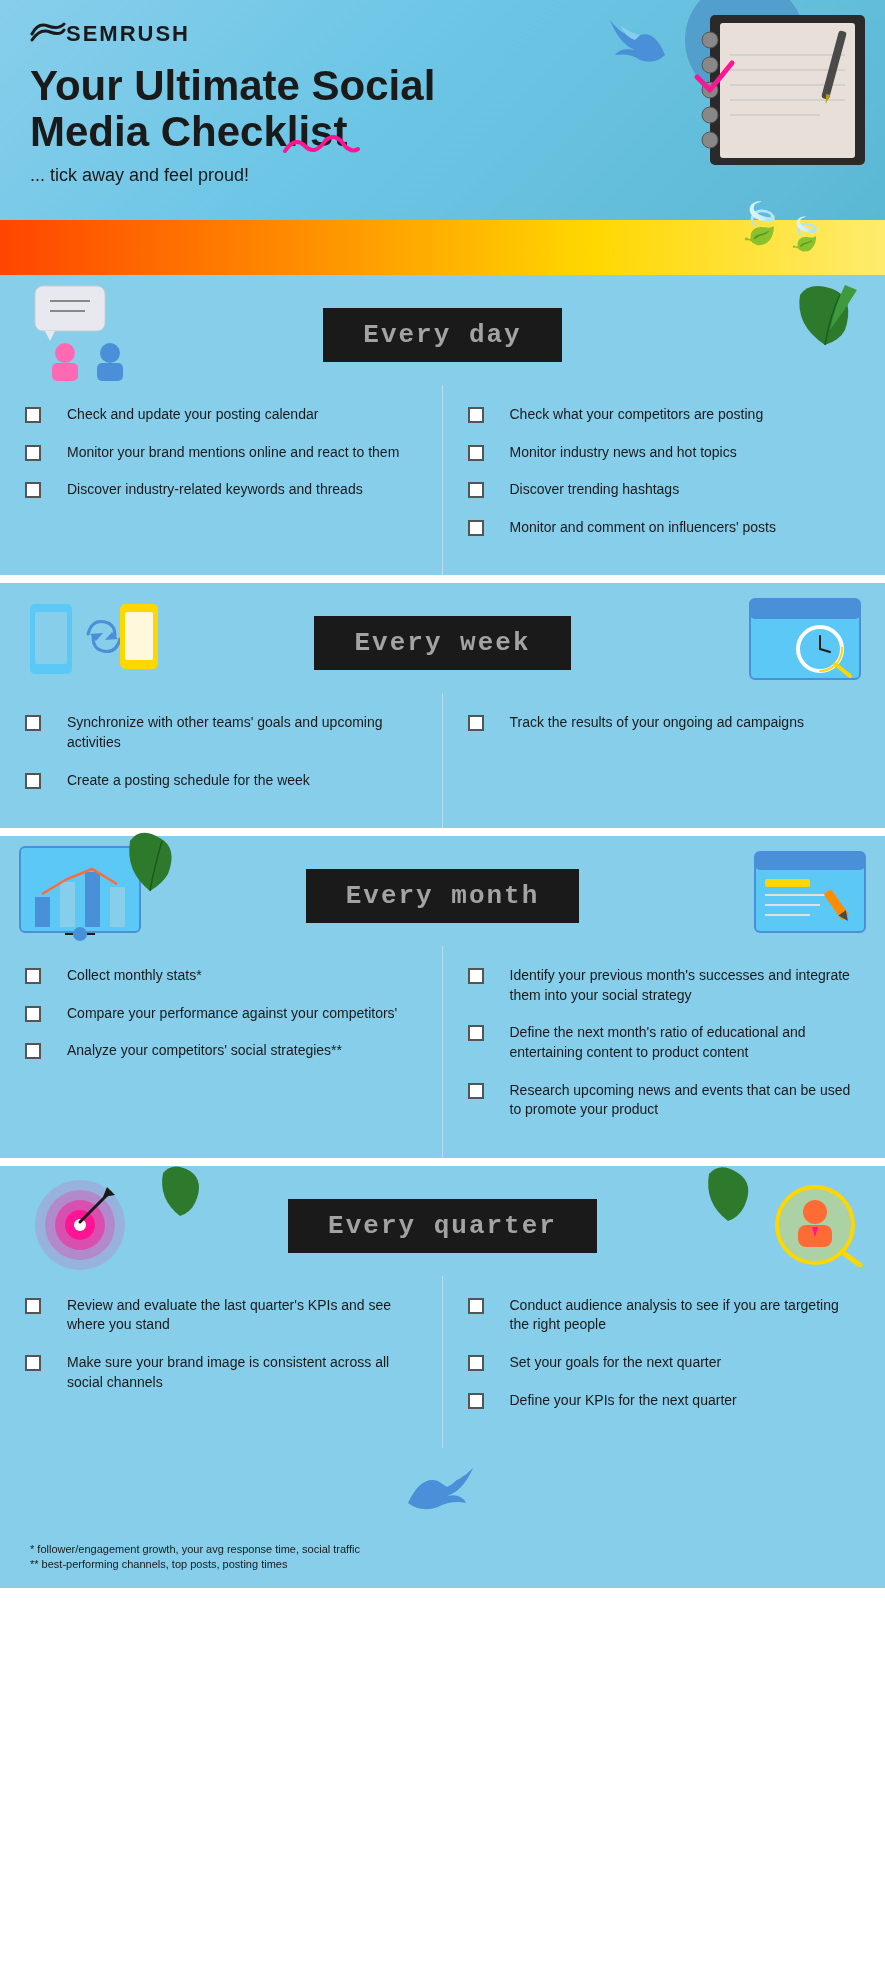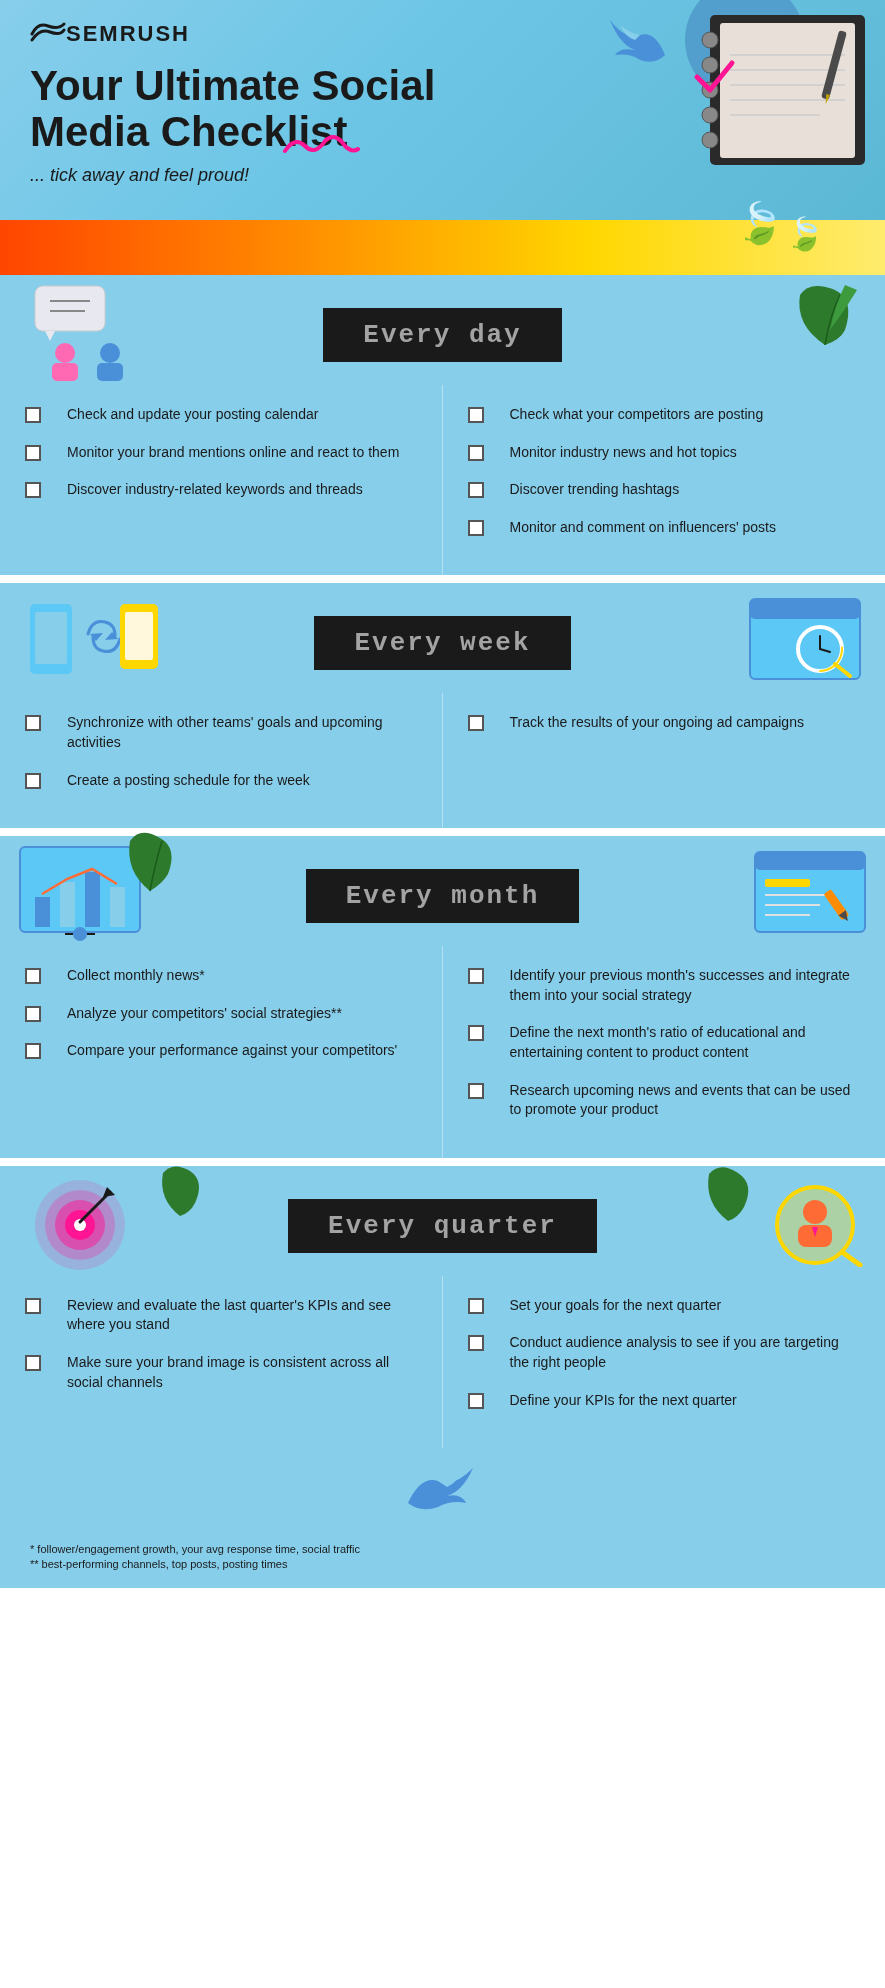--- a/index.html
+++ b/index.html
@@ -35,21 +35,20 @@
       font-size: 42px;
       font-weight: 900;
       color: #1a1a1a;
       line-height: 1.1;
       max-width: 480px;
     }
     .header-subtitle {
       font-size: 18px;
       color: #1a1a1a;
       margin-top: 10px;
-      font-style: italic;
     }
     .header-circle {
       position: absolute;
       top: -20px;
       right: 80px;
       width: 120px;
       height: 120px;
       border-radius: 50%;
       background: #4A90C4;
       opacity: 0.7;
@@ -370,29 +369,29 @@
         <rect x="82" y="42" width="9" height="32" rx="2" fill="#FF8C00" transform="rotate(-35, 86, 58)"></rect>
         <polygon points="82,68 91,68 86.5,78" fill="#4A4A4A" transform="rotate(-35, 86, 58)"></polygon>
       </svg>
     </div>
   </div>
 
   <div class="checklist-grid">
     <div class="checklist-col">
       <div class="checklist-item">
         <div class="checkbox"></div>
-        <span class="checklist-item-text">Collect monthly news*</span>
+        <span class="checklist-item-text">Collect monthly stats*</span>
+      </div>
+      <div class="checklist-item">
+        <div class="checkbox"></div>
+        <span class="checklist-item-text">Compare your performance against your competitors'</span>
       </div>
       <div class="checklist-item">
         <div class="checkbox"></div>
         <span class="checklist-item-text">Analyze your competitors' social strategies**</span>
-      </div>
-      <div class="checklist-item">
-        <div class="checkbox"></div>
-        <span class="checklist-item-text">Compare your performance against your competitors'</span>
       </div>
     </div>
     <div class="checklist-col">
       <div class="checklist-item">
         <div class="checkbox"></div>
         <span class="checklist-item-text">Identify your previous month's successes and integrate them into your social strategy</span>
       </div>
       <div class="checklist-item">
         <div class="checkbox"></div>
         <span class="checklist-item-text">Define the next month's ratio of educational and entertaining content to product content</span>
@@ -458,25 +457,25 @@
         <span class="checklist-item-text">Review and evaluate the last quarter's KPIs and see where you stand</span>
       </div>
       <div class="checklist-item">
         <div class="checkbox"></div>
         <span class="checklist-item-text">Make sure your brand image is consistent across all social channels</span>
       </div>
     </div>
     <div class="checklist-col">
       <div class="checklist-item">
         <div class="checkbox"></div>
+        <span class="checklist-item-text">Conduct audience analysis to see if you are targeting the right people</span>
+      </div>
+      <div class="checklist-item">
+        <div class="checkbox"></div>
         <span class="checklist-item-text">Set your goals for the next quarter</span>
-      </div>
-      <div class="checklist-item">
-        <div class="checkbox"></div>
-        <span class="checklist-item-text">Conduct audience analysis to see if you are targeting the right people</span>
       </div>
       <div class="checklist-item">
         <div class="checkbox"></div>
         <span class="checklist-item-text">Define your KPIs for the next quarter</span>
       </div>
     </div>
   </div>
 
   <div style="display:flex; justify-content:center; padding: 15px 0 10px; background:#87CEEB;">
     <svg width="80" height="55" viewBox="0 0 80 55">

